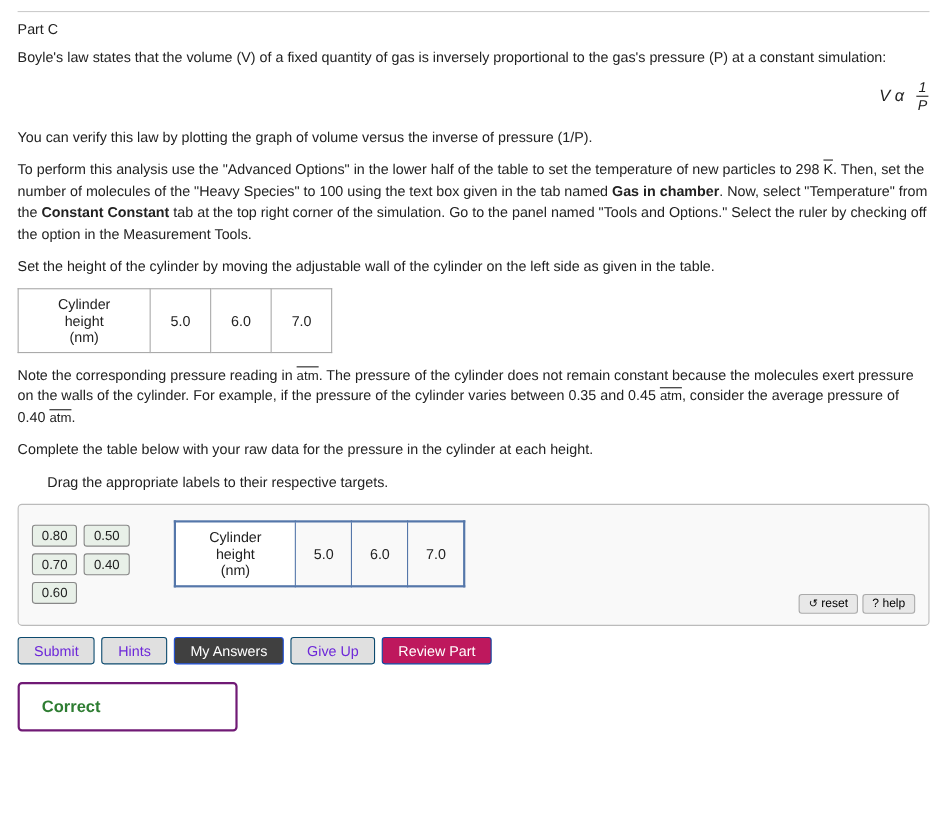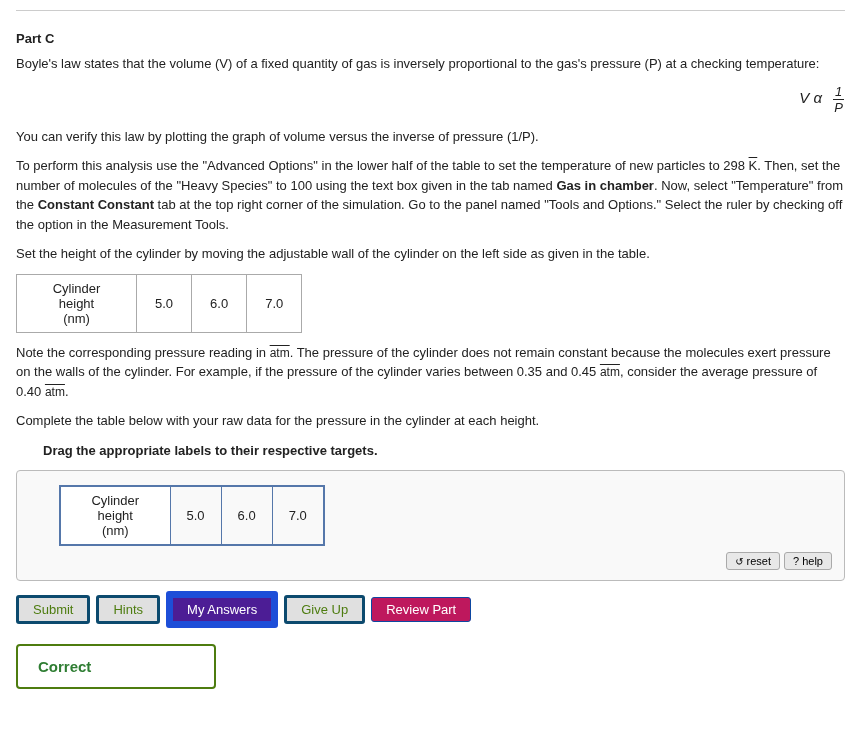--- a/index.html
+++ b/index.html
@@ -5,25 +5,25 @@
     * { box-sizing: border-box; margin: 0; padding: 0; }
     body {
       font-family: Arial, sans-serif;
       font-size: 13px;
       color: #222;
       background: #fff;
       padding: 10px 16px;
       width: 861px;
     }
     .part-title {
-      font-weight: bold;
+      font-weight: normal;
       font-size: 13px;
       margin-bottom: 8px;
       border-top: 1px solid #ccc;
-      padding-top: 20px;
+      padding-top: 8px;
     }
     .text-block {
       margin-bottom: 10px;
       line-height: 1.5;
     }
     .formula-block {
       text-align: right;
       margin: 10px 0 12px 0;
       font-size: 15px;
     }
@@ -54,21 +54,21 @@
     table.data-table td, table.data-table th {
       border: 1px solid #aaa;
       padding: 6px 18px;
       text-align: center;
       font-size: 13px;
     }
     table.data-table td:first-child {
       text-align: center;
       width: 120px;
     }
-    .bold { font-weight: bold; padding-left: 27px; }
+    .bold { font-weight: normal; padding-left: 27px; }
     .drag-area {
       border: 1px solid #bbb;
       background: #f9f9f9;
       border-radius: 4px;
       padding: 14px 12px 10px 12px;
       margin: 10px 0 10px 0;
       display: flex;
       flex-direction: row;
       align-items: flex-start;
       gap: 10px;
@@ -154,36 +154,36 @@
       flex-direction: row;
       gap: 6px;
       margin: 10px 0 12px 0;
       align-items: center;
     }
     .btn {
       border-radius: 3px;
       padding: 4px 14px;
       font-size: 13px;
       cursor: pointer;
-      border: 3px solid #0c4a6e;
+      border: 1px solid #0c4a6e;
       background: #e0e0e0;
-      color: #4d7c0f;
+      color: #6d28d9;
     }
     .btn-orange {
-      background: #4c1d95;
+      background: #404040;
       color: #fff;
-      border: 7px solid #1d4ed8;
+      border: 1px solid #1d4ed8;
     }
     .btn-blue {
       background: #be185d;
       color: #fff;
       border: 1px solid #0d47a1;
     }
     .correct-box {
-      border: 2px solid #4d7c0f;
+      border: 2px solid #701a75;
       background: #fff;
       border-radius: 4px;
       padding: 12px 20px;
       display: inline-block;
       min-width: 200px;
       margin-top: 4px;
     }
     .correct-text {
       color: #2e7d32;
       font-weight: bold;
@@ -195,21 +195,21 @@
 </head>
 <body>
 
 
 
 
 <div class="part-title">Part C</div>
 
 
 <div class="text-block">
-  <span>Boyle's law states that the volume (V) of a fixed quantity of gas is inversely proportional to the gas's pressure (P) at a checking temperature:</span>
+  <span>Boyle's law states that the volume (V) of a fixed quantity of gas is inversely proportional to the gas's pressure (P) at a constant simulation:</span>
 </div>
 
 
 <div class="formula-block">
   <span class="formula">
     <em>V</em> α&nbsp;
     <span class="fraction">
       <span class="num">1</span>
       <span class="den"><em>P</em></span>
     </span>
@@ -253,20 +253,33 @@
 
 
 <div class="text-block">Complete the table below with your raw data for the pressure in the cylinder at each height.</div>
 
 
 <div class="text-block bold">Drag the appropriate labels to their respective targets.</div>
 
 
 <div class="drag-area">
 
+  <div class="labels-col">
+    <div class="label-pair">
+      <div class="drag-label">0.80</div>
+      <div class="drag-label">0.50</div>
+    </div>
+    <div class="label-pair">
+      <div class="drag-label">0.70</div>
+      <div class="drag-label">0.40</div>
+    </div>
+    <div class="label-pair">
+      <div class="drag-label">0.60</div>
+    </div>
+  </div>
 
   <div class="drag-table-wrap">
     <table class="drag-table">
       <tbody>
           <tr>
         <td>Cylinder height<br>(nm)</td>
         <td>5.0</td>
         <td>6.0</td>
         <td>7.0</td>
       </tr>

